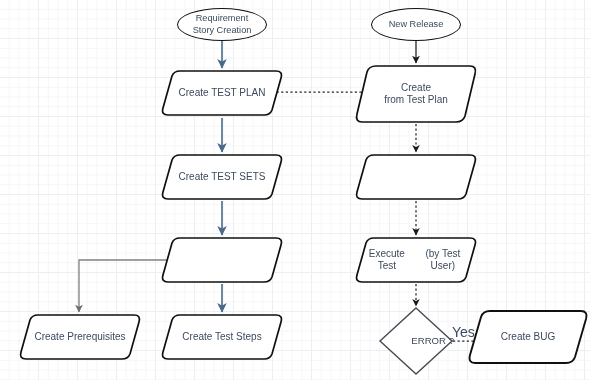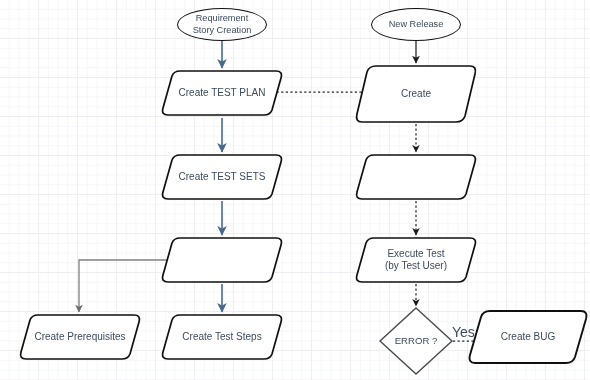--- a/index.html
+++ b/index.html
@@ -96,20 +96,21 @@
     </svg>
     <span class="plabel">Create TEST PLAN</span>
   </div>
 
   <div class="node pshape" style="left:354px;top:63px;width:124px;height:62px;">
     <svg width="124" height="62" viewBox="0 0 124 62">
       <path d="M22,3 Q15,3 13,9 L3,51 Q1,59 8,59 L102,59 Q109,59 111,53 L121,11 Q123,3 116,3 Z" fill="#ffffff" stroke="#10100f" stroke-width="1.7"></path>
     </svg>
     <div class="plabel" style="display:flex;flex-direction:column;">
       <span>Create</span>
+      <span>from Test Plan</span>
     </div>
   </div>
 
   <div class="node pshape" style="left:160px;top:152px;width:124px;height:50px;">
     <svg width="124" height="50" viewBox="0 0 124 50">
       <path d="M20,3 Q14,3 12,8 L3,40 Q1,47 8,47 L104,47 Q110,47 112,42 L121,10 Q123,3 116,3 Z" fill="#ffffff" stroke="#10100f" stroke-width="1.7"></path>
     </svg>
     <span class="plabel">Create TEST SETS</span>
   </div>
 
@@ -122,21 +123,21 @@
   <div class="node pshape" style="left:160px;top:235px;width:124px;height:50px;">
     <svg width="124" height="50" viewBox="0 0 124 50">
       <path d="M20,3 Q14,3 12,8 L3,40 Q1,47 8,47 L104,47 Q110,47 112,42 L121,10 Q123,3 116,3 Z" fill="#ffffff" stroke="#10100f" stroke-width="1.7"></path>
     </svg>
   </div>
 
   <div class="node pshape" style="left:354px;top:235px;width:124px;height:50px;">
     <svg width="124" height="50" viewBox="0 0 124 50">
       <path d="M20,3 Q14,3 12,8 L3,40 Q1,47 8,47 L104,47 Q110,47 112,42 L121,10 Q123,3 116,3 Z" fill="#ffffff" stroke="#10100f" stroke-width="1.7"></path>
     </svg>
-    <div class="plabel" style="display:flex;flex-direction:column;">
+    <div class="plabel" style="display:flex;flex-direction:row;">
       <span>Execute Test</span>
       <span>(by Test User)</span>
     </div>
   </div>
 
   <div class="node pshape" style="left:18px;top:312px;width:124px;height:50px;">
     <svg width="124" height="50" viewBox="0 0 124 50">
       <path d="M20,3 Q14,3 12,8 L3,40 Q1,47 8,47 L104,47 Q110,47 112,42 L121,10 Q123,3 116,3 Z" fill="#ffffff" stroke="#10100f" stroke-width="1.7"></path>
     </svg>
     <span class="plabel">Create Prerequisites</span>
@@ -149,21 +150,21 @@
     <span class="plabel">Create Test Steps</span>
   </div>
 
   <div class="node pshape" style="left:466px;top:308px;width:124px;height:58px;">
     <svg width="124" height="58" viewBox="0 0 124 58">
       <path d="M24,3 Q17,3 15,9 L4,47 Q2,55 9,55 L100,55 Q107,55 109,49 L120,11 Q122,3 115,3 Z" fill="#ffffff" stroke="#10100f" stroke-width="1.9"></path>
     </svg>
     <span class="plabel">Create BUG</span>
   </div>
 
-  <div class="node diamond" style="left:378px;top:306px;width:76px;height:70px;">
+  <div class="node diamond" style="left:378px;top:306px;width:76px;height:70px;justify-content:flex-end;">
     <svg width="76" height="70" viewBox="0 0 76 70">
       <path d="M38,2 L74,35 L38,68 L2,35 Z" fill="#ffffff" stroke="#4a4a52" stroke-width="1.4"></path>
     </svg>
     <span class="dlabel">ERROR ?</span>
   </div>
 
   <div class="edge-label" style="left:452px;top:324px;">Yes</div>
 
 </div>
 

